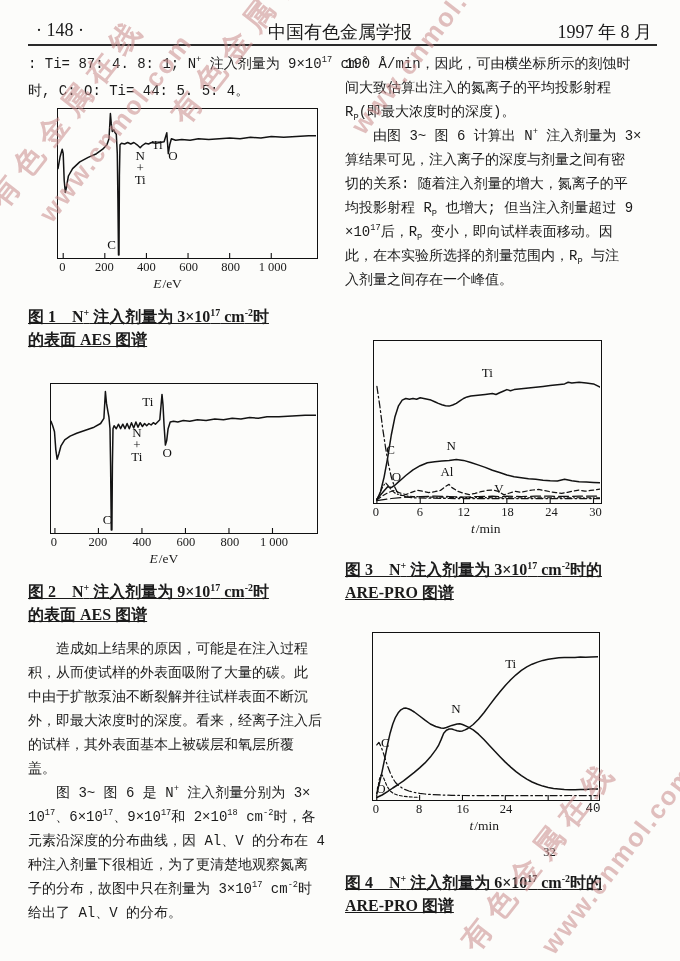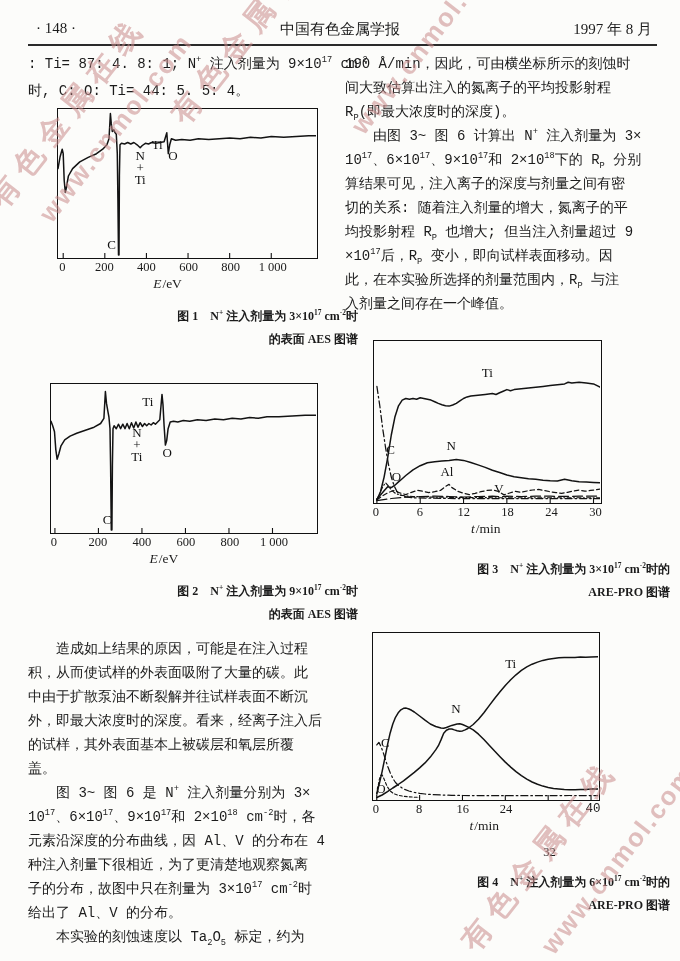--- a/index.html
+++ b/index.html
@@ -6,21 +6,21 @@
   .page{
     position:relative;
     width:680px;height:961px;
     margin:0 auto;
     background:#fcfcfa;
     overflow:hidden;
     font-family:"Liberation Serif","DejaVu Serif",serif;
     color:#1b1b1b;
   }
   
-  .hdr-item{position:absolute;top:20px;font-size:15px;white-space:nowrap;}
+  .hdr-item{position:absolute;top:20px;font-size:18px;white-space:nowrap;}
   .hdr-page{left:36px;}
   .hdr-journal{left:50%;transform:translateX(-50%);}
   .hdr-date{right:28px;}
   .hdr-rule{position:absolute;left:28px;top:44px;width:629px;height:2px;background:#2a2a2a;}
   
   .col{position:absolute;}
   .textline{white-space:nowrap;font-size:14px;font-family:Liberation Mono, monospace;}
   .col-left-intro{left:28px;top:51px;width:315px;}
   .col-left-intro .textline{line-height:27px;}
   .col-left-paras{left:28px;top:637px;width:315px;}
@@ -34,21 +34,21 @@
   .fig-left{left:28px;width:330px;}
   .fig-right{left:345px;width:325px;}
   .plotwrap{position:relative;}
   .plotbox{border:1.6px solid #111;background:transparent;}
   .plotbox svg{display:block;}
   .tick-row{position:relative;height:15px;margin-top:1px;}
   .tick-label{position:absolute;top:0;transform:translateX(-50%);font-size:12.5px;white-space:nowrap;}
   .xlabel-row{position:relative;height:18px;}
   .xlabel{position:absolute;top:1px;transform:translateX(-50%);font-size:13.5px;white-space:nowrap;}
   .xlabel i{font-style:italic;margin-right:1px;}
-  figcaption{text-align:right;font-weight:bold;font-size:12px;line-height:23px;margin-top:12px;}
+  figcaption{text-align:left;font-weight:bold;font-size:16px;line-height:23px;margin-top:12px;text-decoration:underline;}
   figcaption .cap2{font-weight:bold;}
   
   .curve{fill:none;stroke:#131313;stroke-linejoin:round;stroke-linecap:round;}
   .solid{stroke-width:1.5;}
   .dashed{stroke-dasharray:4.5 3;stroke-width:1.25;}
   .longdash{stroke-dasharray:10 4;stroke-width:1.25;}
   .dashdot{stroke-dasharray:7 3 1.6 3;stroke-width:1.25;}
   .dashdotf{stroke-dasharray:4 2.4 1 2.4;stroke-width:1.15;}
   .finedash{stroke-dasharray:2.8 2.2;stroke-width:1.15;}
   .curve-label{font-family:"Liberation Serif","DejaVu Serif",serif;font-size:13px;fill:#111;text-anchor:middle;}
@@ -165,29 +165,27 @@
       <div class="textline">中由于扩散泵油不断裂解并往试样表面不断沉</div>
       <div class="textline">外，即最大浓度时的深度。看来，经离子注入后</div>
       <div class="textline">的试样，其外表面基本上被碳层和氧层所覆</div>
       <div class="textline">盖。</div>
       <div class="textline">　　图 3~ 图 6 是 N<sup>+</sup> 注入剂量分别为 3×</div>
       <div class="textline">10<sup>17</sup>、6×10<sup>17</sup>、9×10<sup>17</sup>和 2×10<sup>18</sup> cm<sup>-2</sup>时，各</div>
       <div class="textline">元素沿深度的分布曲线，因 Al、V 的分布在 4</div>
       <div class="textline">种注入剂量下很相近，为了更清楚地观察氮离</div>
       <div class="textline">子的分布，故图中只在剂量为 3×10<sup>17</sup> cm<sup>-2</sup>时</div>
       <div class="textline">给出了 Al、V 的分布。</div>
-      <div class="textline">　　本实验的刻蚀速度以 Ta<sub>2</sub>O<sub>5</sub> 标定，约为</div>
     </div>
 
   <div class="col col-right">
       <div class="textline">190 Å/min，因此，可由横坐标所示的刻蚀时</div>
       <div class="textline">间大致估算出注入的氮离子的平均投影射程</div>
       <div class="textline">R<sub>P</sub>(即最大浓度时的深度)。</div>
       <div class="textline">　　由图 3~ 图 6 计算出 N<sup>+</sup> 注入剂量为 3×</div>
-      <div class="textline">10<sup>17</sup>、6×10<sup>17</sup>、9×10<sup>17</sup>和 2×10<sup>18</sup>下的 R<sub>P</sub> 分别</div>
       <div class="textline">算结果可见，注入离子的深度与剂量之间有密</div>
       <div class="textline">切的关系: 随着注入剂量的增大，氮离子的平</div>
       <div class="textline">均投影射程 R<sub>P</sub> 也增大; 但当注入剂量超过 9</div>
       <div class="textline">×10<sup>17</sup>后，R<sub>P</sub> 变小，即向试样表面移动。因</div>
       <div class="textline">此，在本实验所选择的剂量范围内，R<sub>P</sub> 与注</div>
       <div class="textline">入剂量之间存在一个峰值。</div>
     </div>
 
   <figure class="fig-right" style="top:340px;">
     <div class="plotwrap" style="margin-left:28px;width:229px;">

